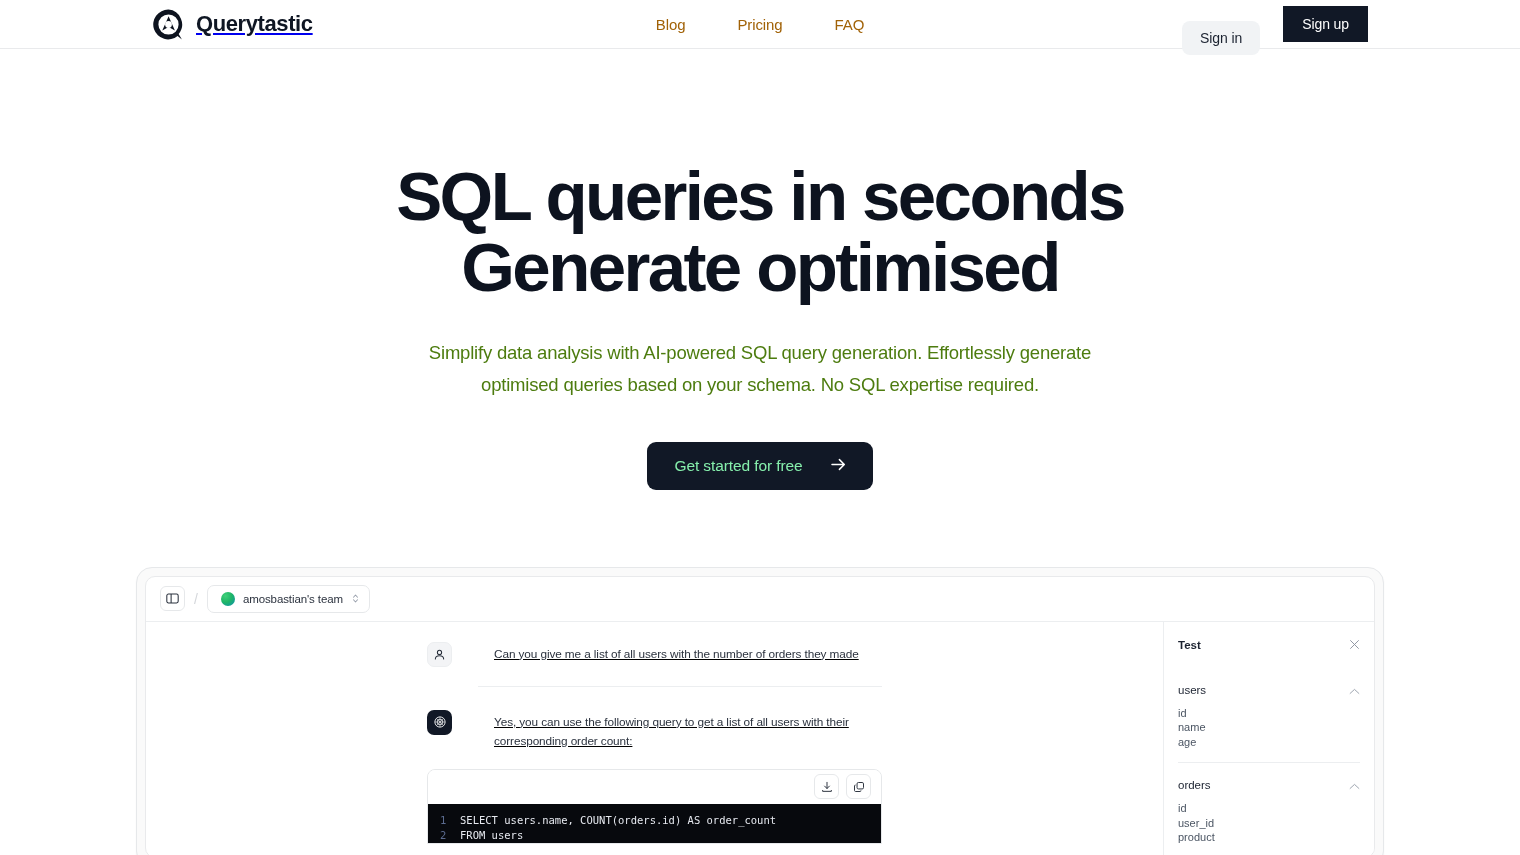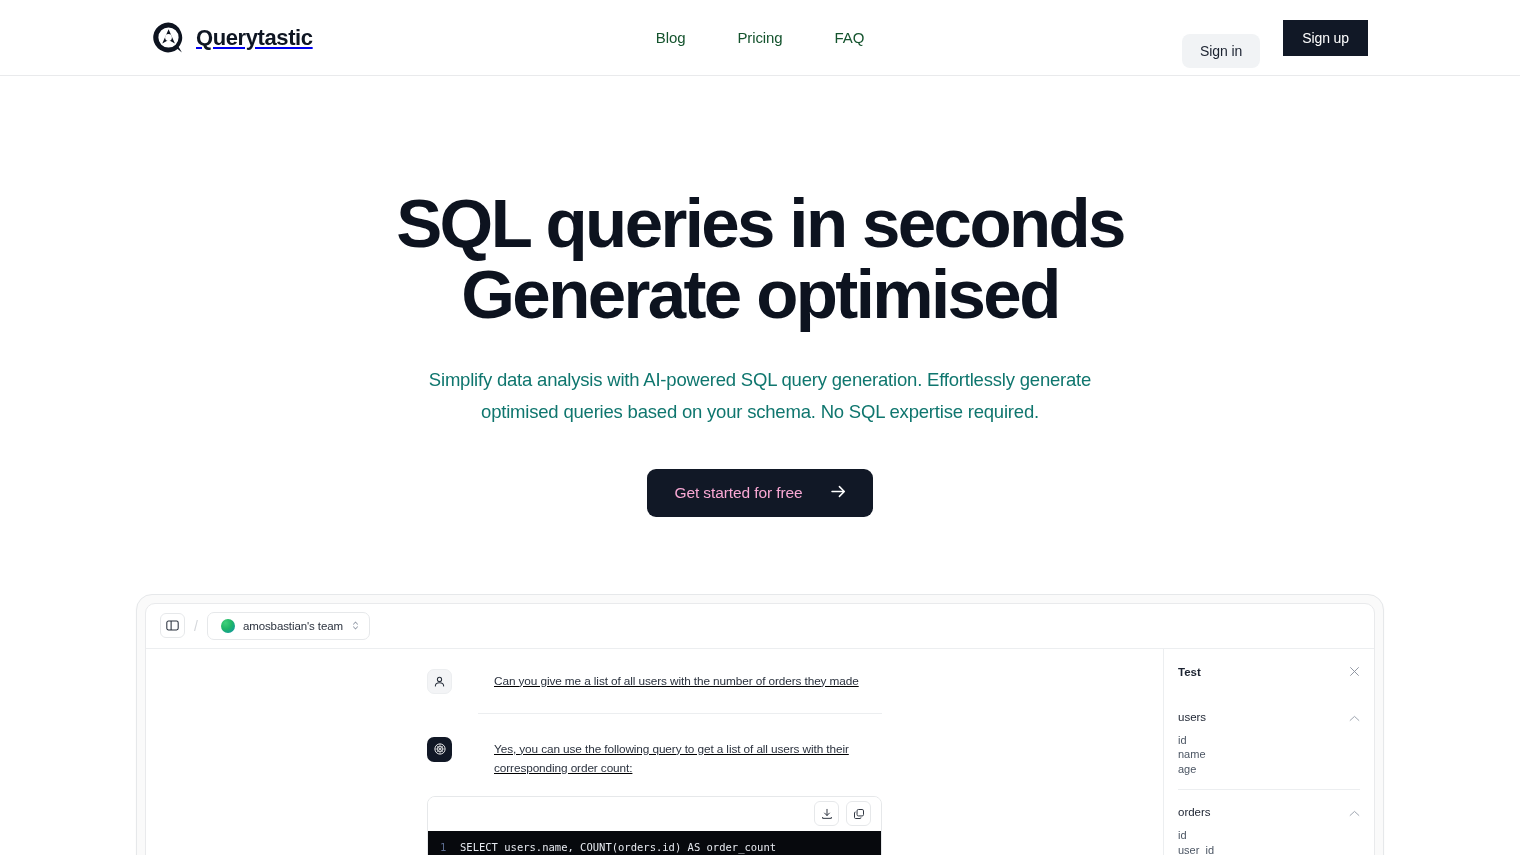--- a/index.html
+++ b/index.html
@@ -7,41 +7,41 @@
     width: 1520px; height: 855px;
     background: #ffffff;
     font-family: "Liberation Sans", sans-serif;
     overflow: hidden;
     -webkit-font-smoothing: antialiased;
   }
 
   
   .site-header {
     position: relative;
-    height: 76px;
+    height: 49px;
     border-bottom: 1px solid #e9eaec;
     display: flex;
     align-items: center;
     padding: 0 152px;
     background: #fff;
   }
   .brand { display: flex; align-items: center; gap: 11px; }
   .brand-mark { width: 33px; height: 33px; display: block; }
   .brand-name {
     font-size: 22px; font-weight: bold; color: #0f1623;
     letter-spacing: -0.4px;
   }
 
   .main-nav {
     position: absolute;
     left: 50%; transform: translateX(-50%);
     display: flex; align-items: center; gap: 52px;
   }
   .nav-link {
-    font-size: 15px; color: #14532d; text-decoration: none;
+    font-size: 15px; color: #a16207; text-decoration: none;
     letter-spacing: -0.1px;
   }
 
   .header-actions {
     margin-left: auto; display: flex; align-items: center; gap: 23px;
   }
   .btn-signin {
     background: #f1f3f5; color: #1b2230;
     font-size: 14px; padding: 9px 18px; border: none;
     border-radius: 8px; cursor: pointer;
@@ -62,27 +62,27 @@
     font-weight: bold;
     color: #0d131f;
     letter-spacing: -2.6px;
   }
   .hero-title .line { display: block; }
   .hero-sub {
     margin: 34px auto 0;
     max-width: 680px;
     font-size: 18.5px;
     line-height: 1.72;
-    color: #0f766e;
+    color: #4d7c0f;
     letter-spacing: -0.2px;
   }
   .cta-wrap { margin-top: 41px; }
   .btn-cta {
     display: inline-flex; align-items: center; gap: 28px;
-    background: #111826; color: #f9a8d4;
+    background: #111826; color: #86efac;
     border: none; border-radius: 9px;
     font-size: 15.5px; font-family: inherit;
     padding: 15px 27px; cursor: pointer;
     letter-spacing: -0.1px;
   }
   .btn-cta .arrow { display: block; }
 
   
   .app-frame {
     margin: 77px auto 0;

